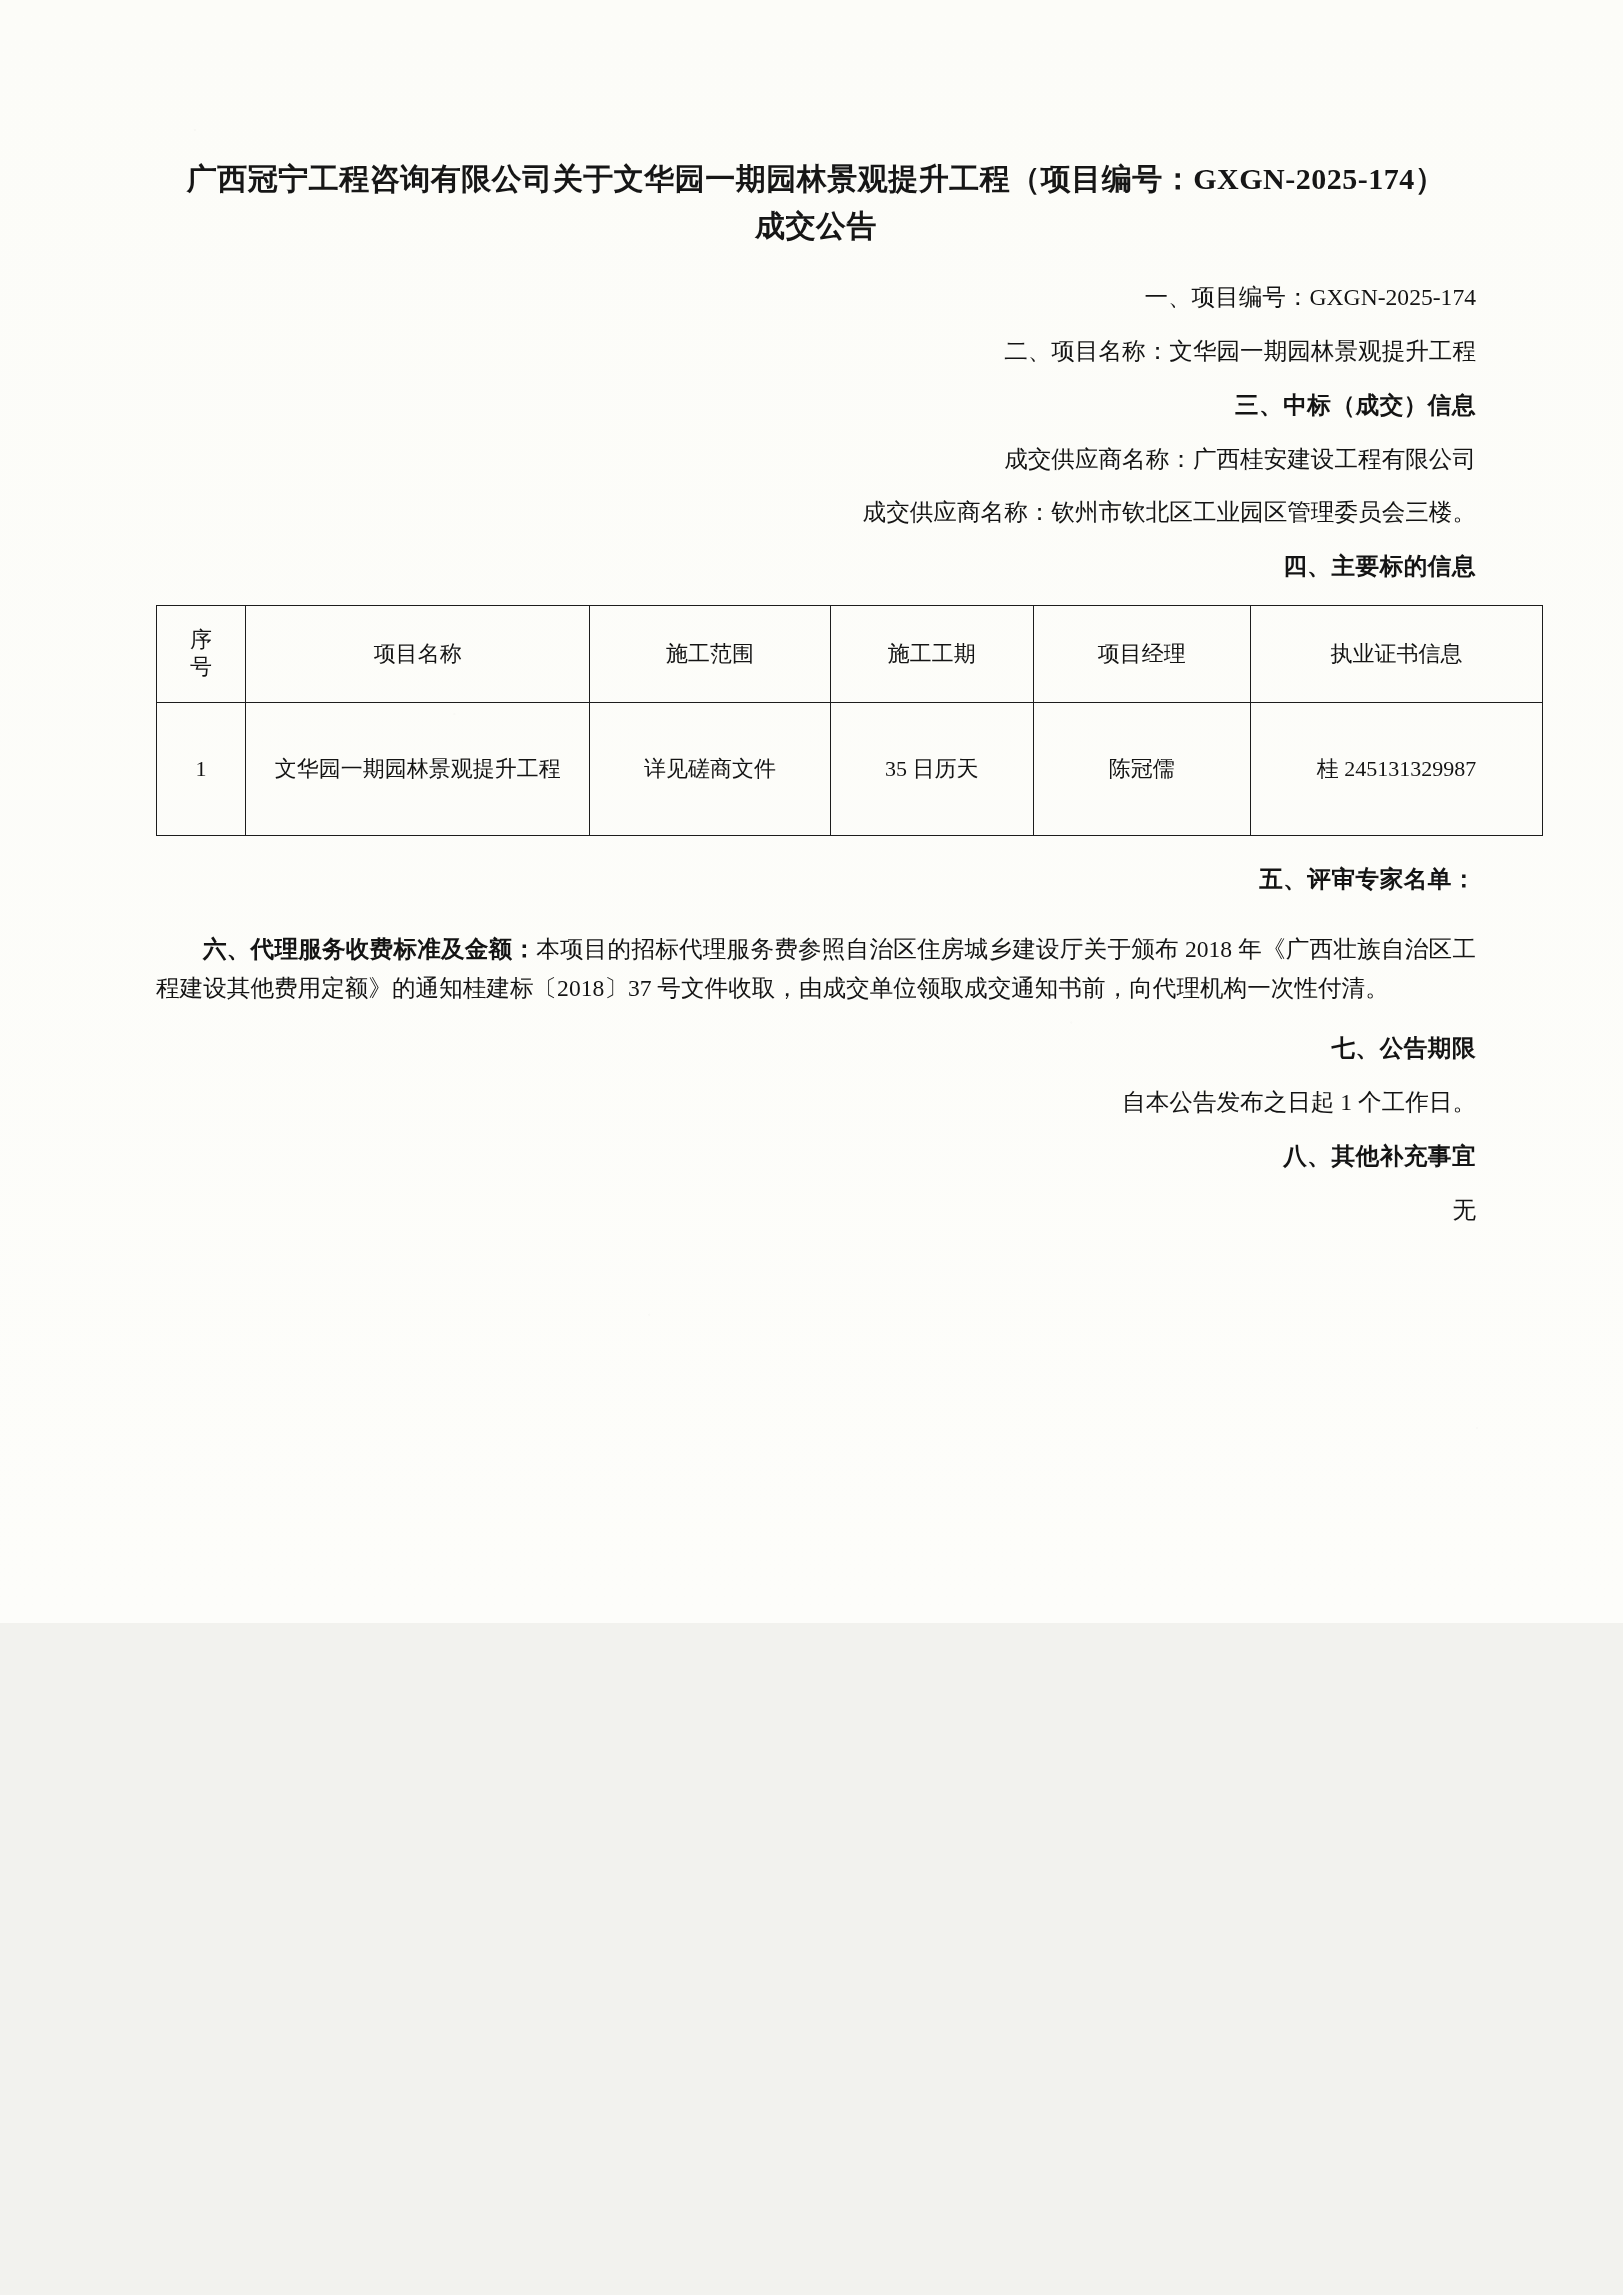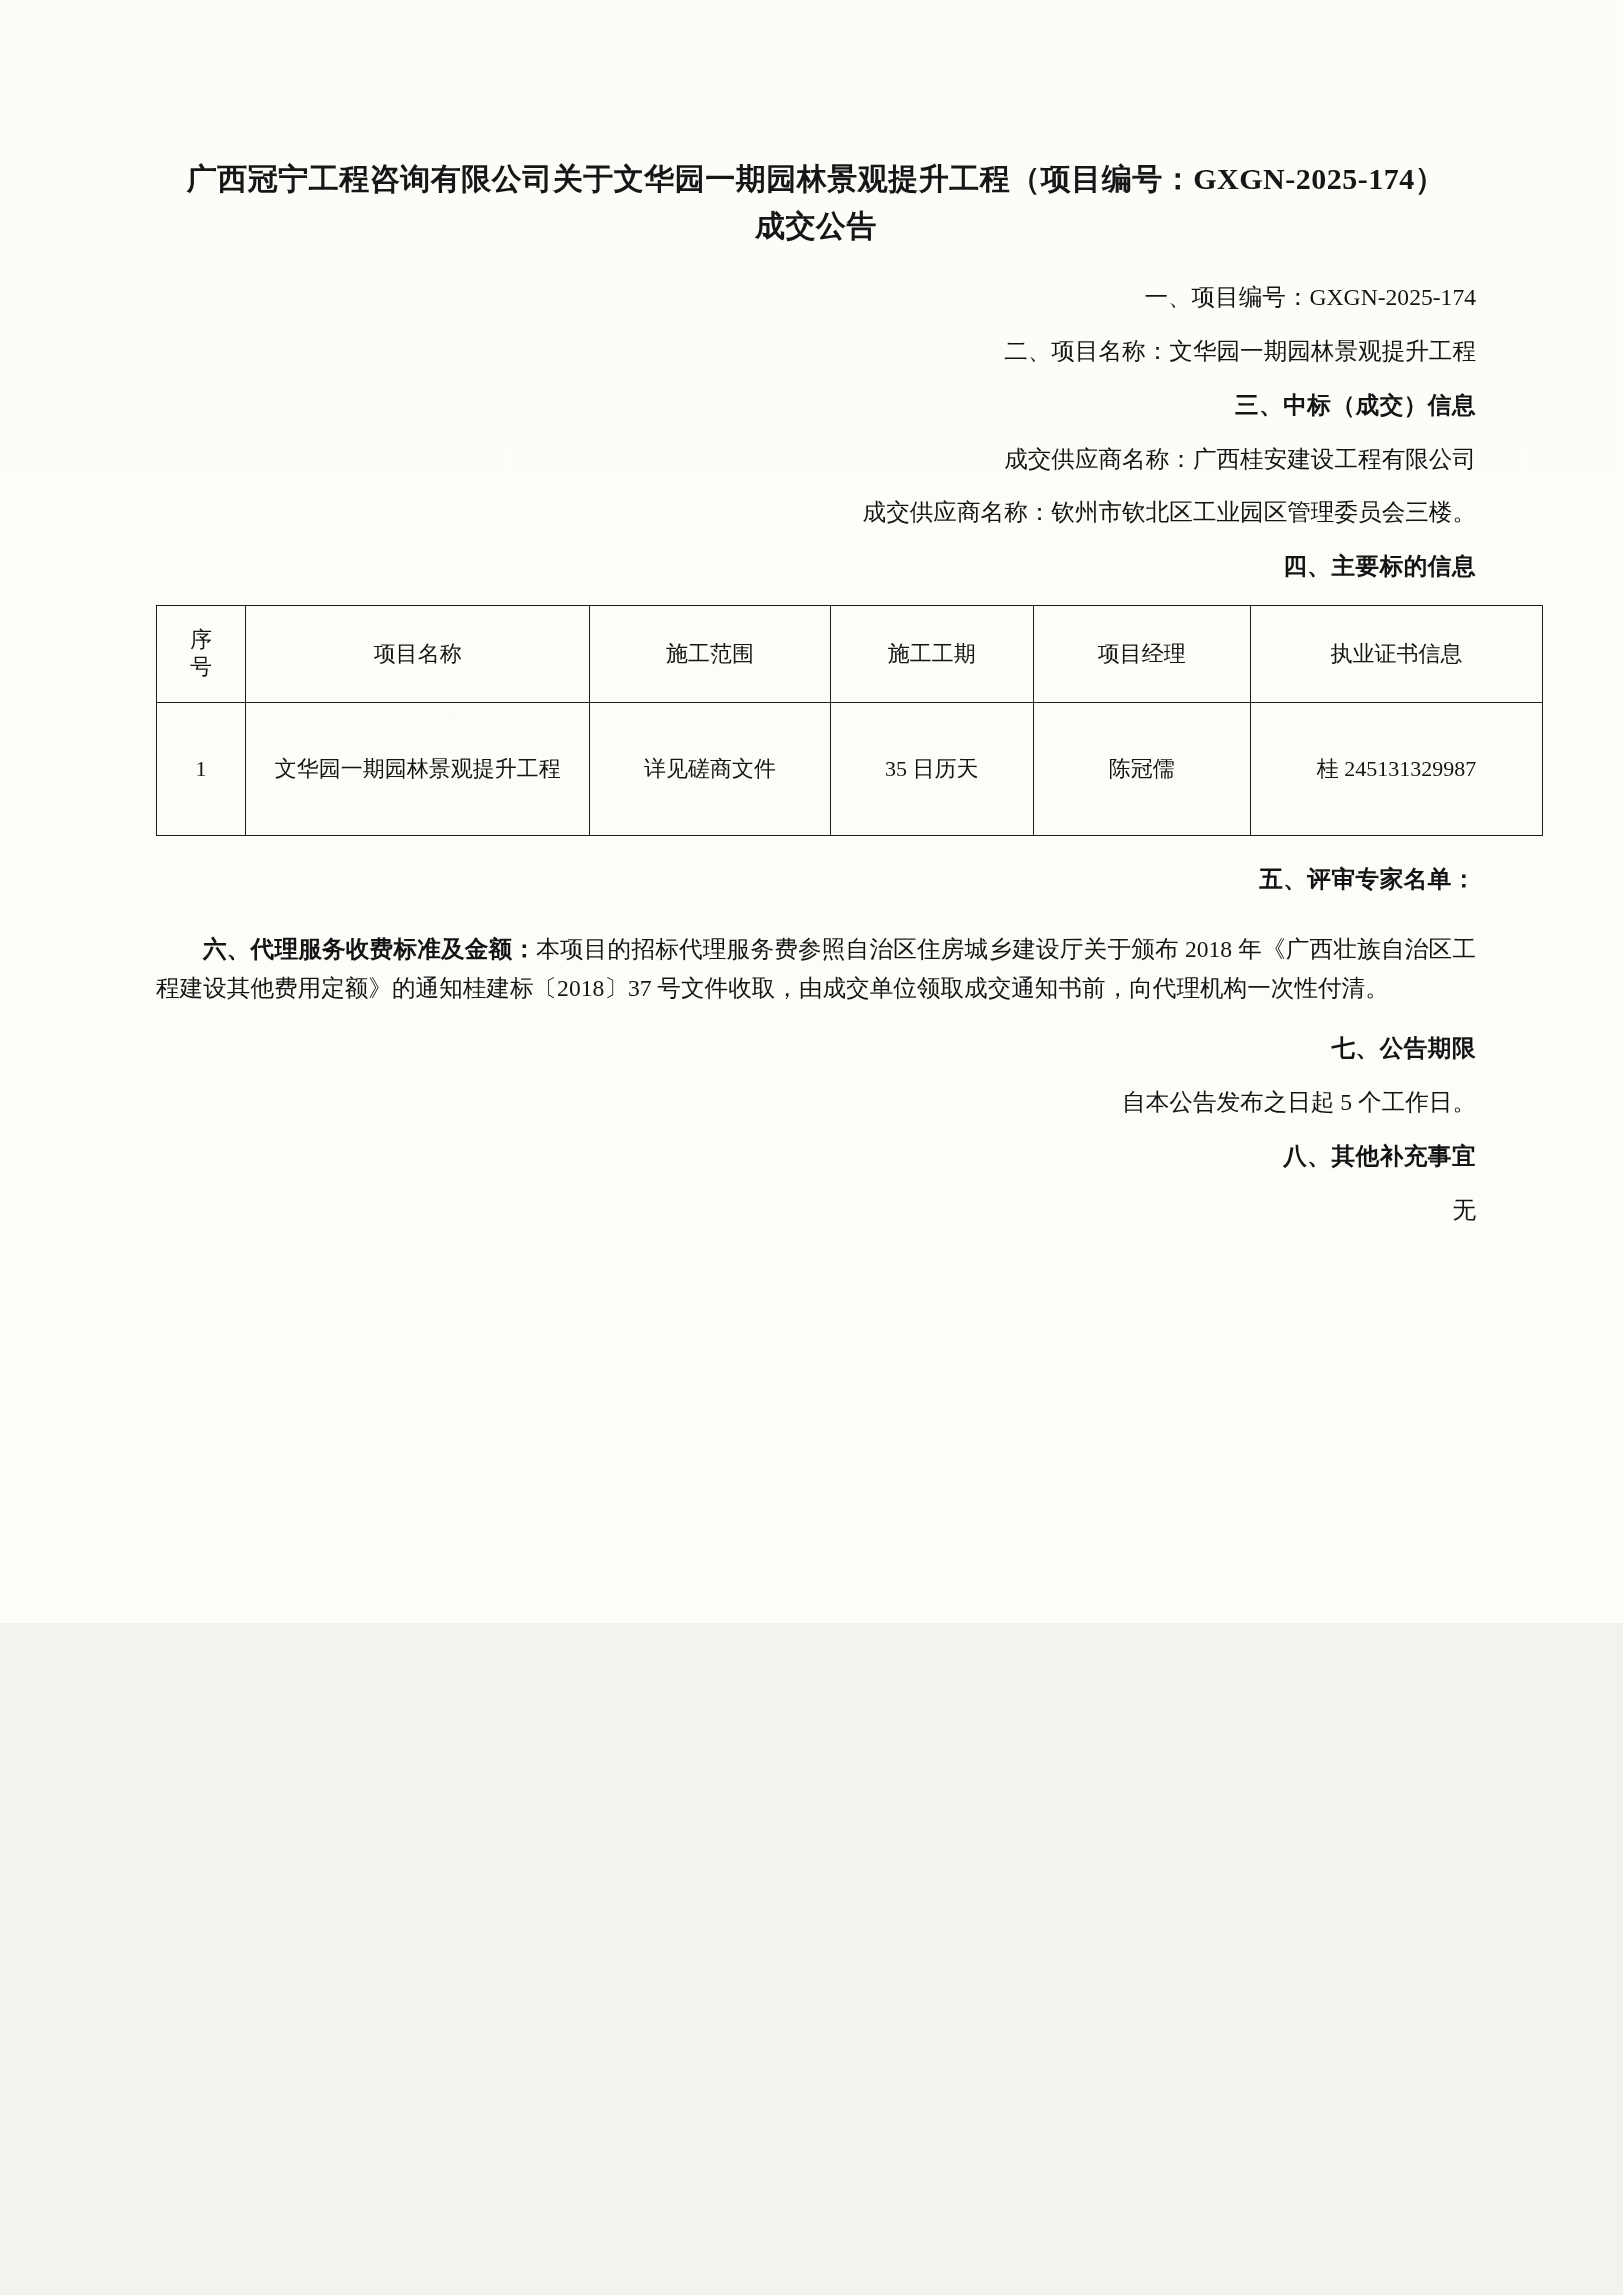--- a/index.html
+++ b/index.html
@@ -165,21 +165,21 @@
 
     <div class="para indent-first">
       <span class="bold">六、代理服务收费标准及金额：</span><span>本项目的招标代理服务费参照自治区住房城乡建设厅关于颁布 2018 年《广西壮族自治区工程建设其他费用定额》的通知桂建标〔2018〕37 号文件收取，由成交单位领取成交通知书前，向代理机构一次性付清。</span>
     </div>
 
     <div class="spacer-sm"></div>
 
 
     <div class="line heading">七、公告期限</div>
 
-    <div class="line indent1">自本公告发布之日起 5 个工作日。</div>
+    <div class="line indent1">自本公告发布之日起 1 个工作日。</div>
 
     <div class="line heading">八、其他补充事宜</div>
 
     <div class="line indent1">无</div>
 
   </div>
 </div>
 
 
 </body></html>

